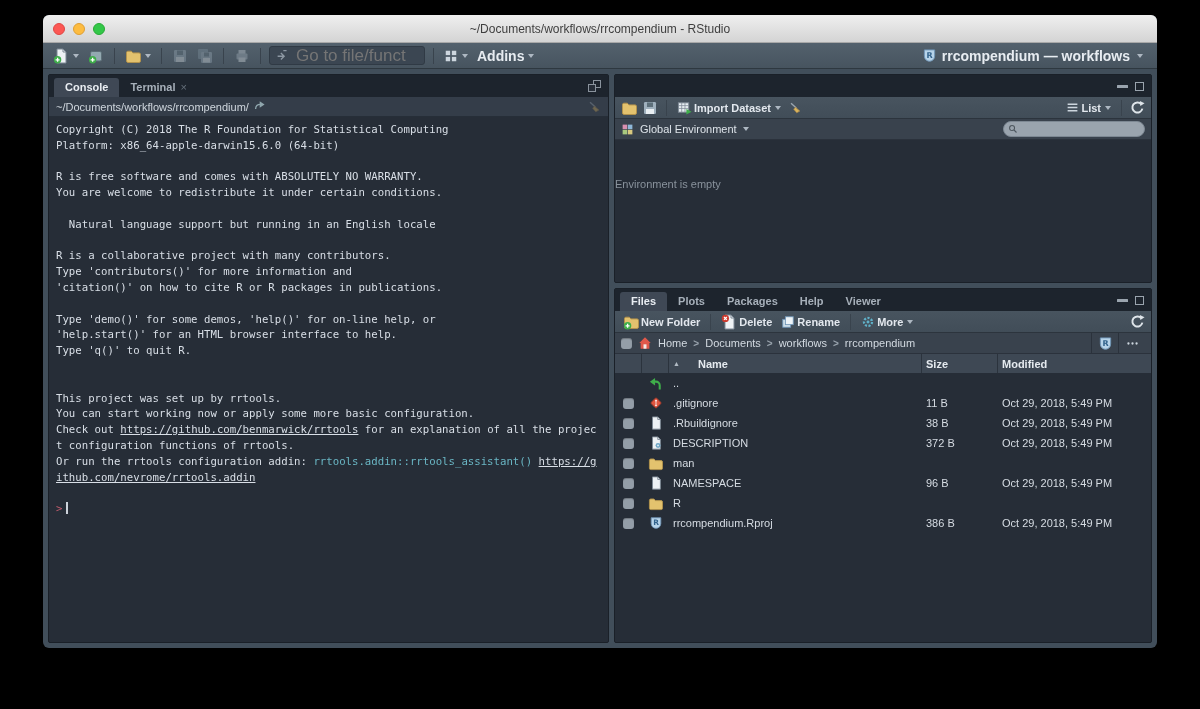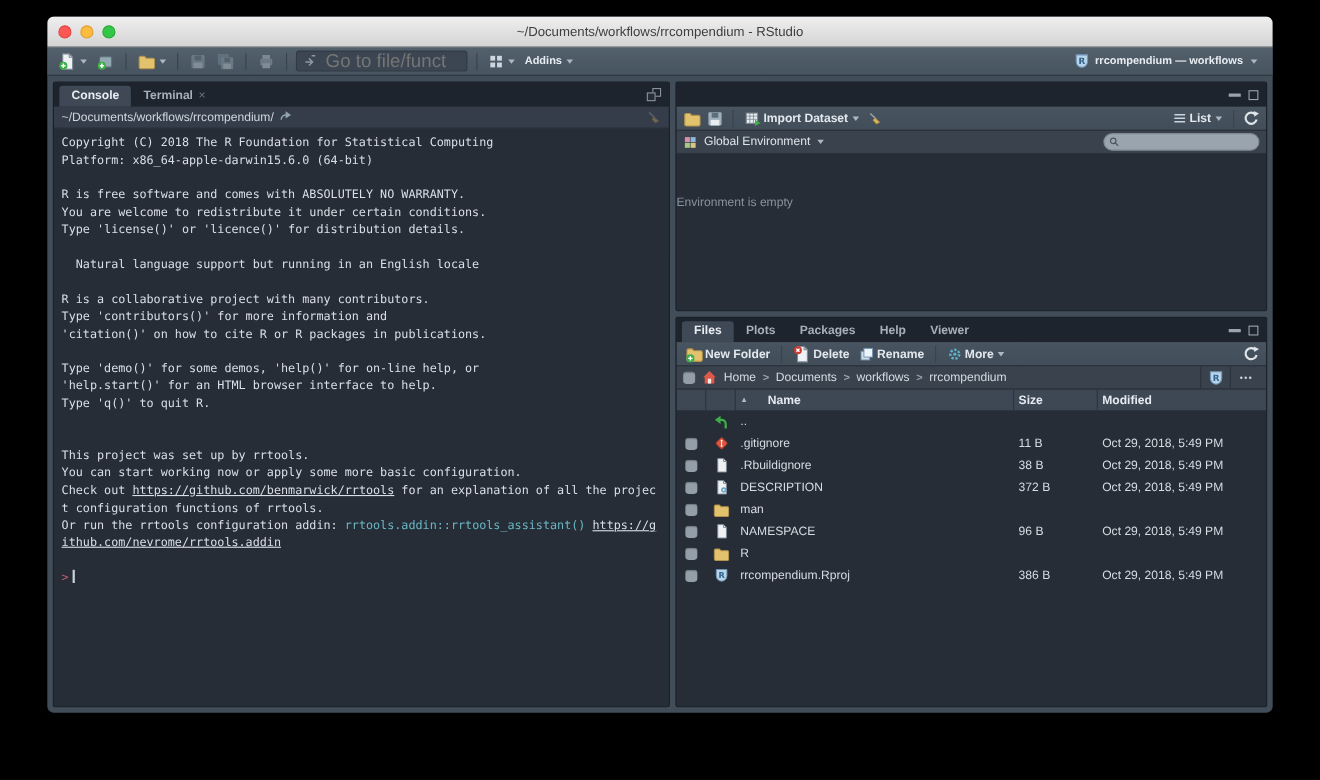--- a/index.html
+++ b/index.html
@@ -14,21 +14,21 @@
   .light.green{background:#33c748;border:1px solid #27aa35}
   .wtitle{position:absolute;left:0;right:0;text-align:center;font-size:12px;color:#3e3e3e}
   
   .mtoolbar{height:25px;flex:none;background:linear-gradient(#53616d,#47545f);border-bottom:1px solid #2e3840;display:flex;align-items:center;padding:0 8px;gap:5px}
   .tbtn{display:flex;align-items:center;gap:2px;padding:1px 2px;border-radius:2px}
   .sep{width:1px;height:16px;background:#39434d;margin:0 3px}
   .dim{opacity:.35}
   .caret{width:0;height:0;border-left:3.5px solid transparent;border-right:3.5px solid transparent;border-top:4px solid #aeb8c2;margin-left:2px}
   .goto{display:flex;align-items:center;gap:5px;background:#3b4652;border:1px solid #303a45;border-radius:3px;height:17px;padding:0 6px;width:142px}
   .goto input{background:transparent;border:0;outline:0;color:#9aa5ae;font-size:17px;width:110px;font-family:"Liberation Sans",sans-serif}
-  .addins-label,.proj-label{font-size:10px;font-weight:bold;color:#e7ecf1}
+  .addins-label,.proj-label{font-size:14px;font-weight:bold;color:#e7ecf1}
   .spacer{flex:1}
   .project-btn{display:flex;align-items:center;gap:5px;margin-right:4px}
   
   .content{flex:1;display:flex;gap:5px;padding:5px;min-height:0}
   .left-col{width:561px;flex:none;display:flex}
   .right-col{flex:1;display:flex;flex-direction:column;gap:5px;min-width:0}
   .pane{background:#262d37;border:1px solid #1a2028;border-radius:2px;display:flex;flex-direction:column;overflow:hidden;min-height:0;flex:1}
   .pane.env{flex:none;height:207px}
   
   .tabstrip{height:22px;flex:none;background:#1d242d;display:flex;align-items:flex-end;padding-left:5px}
@@ -231,21 +231,20 @@
                 <path d="M8.5 7l5 4.5-3.5 2-3.5-4z" fill="#d9b45c" stroke="#a8854a" stroke-width=".8"></path>
               </svg>
             </span>
         </div>
         <div class="console-body" id="console-body">
             <div class="cline"><span>Copyright (C) 2018 The R Foundation for Statistical Computing</span></div>
             <div class="cline"><span>Platform: x86_64-apple-darwin15.6.0 (64-bit)</span></div>
             <div class="cline"></div>
             <div class="cline"><span>R is free software and comes with ABSOLUTELY NO WARRANTY.</span></div>
             <div class="cline"><span>You are welcome to redistribute it under certain conditions.</span></div>
-            <div class="cline"><span>Type 'license()' or 'licence()' for distribution details.</span></div>
             <div class="cline"></div>
             <div class="cline"><span>  Natural language support but running in an English locale</span></div>
             <div class="cline"></div>
             <div class="cline"><span>R is a collaborative project with many contributors.</span></div>
             <div class="cline"><span>Type 'contributors()' for more information and</span></div>
             <div class="cline"><span>'citation()' on how to cite R or R packages in publications.</span></div>
             <div class="cline"></div>
             <div class="cline"><span>Type 'demo()' for some demos, 'help()' for on-line help, or</span></div>
             <div class="cline"><span>'help.start()' for an HTML browser interface to help.</span></div>
             <div class="cline"><span>Type 'q()' to quit R.</span></div>

